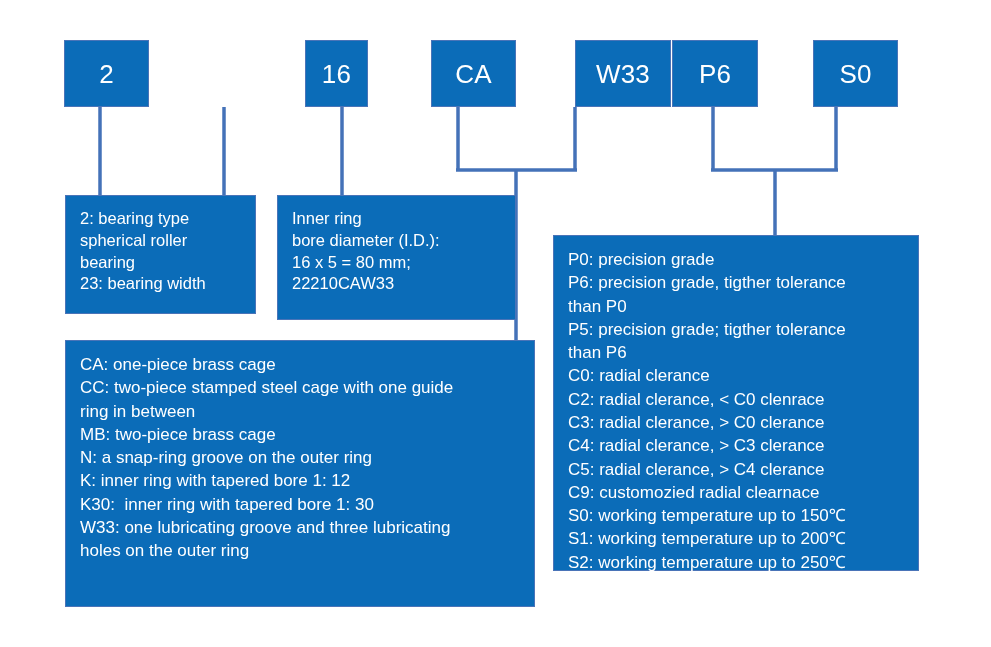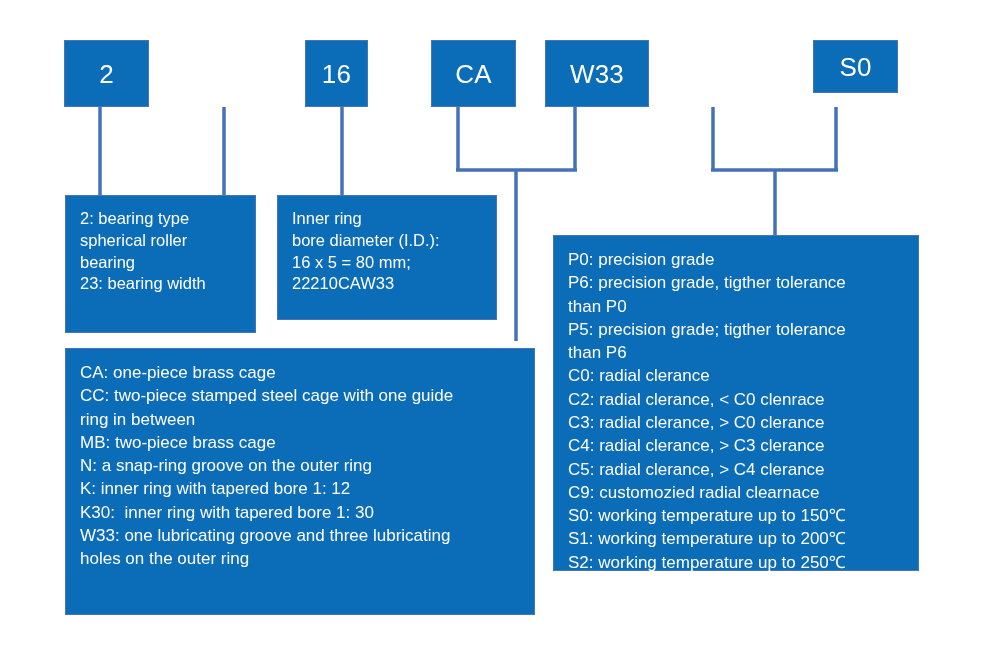--- a/index.html
+++ b/index.html
@@ -44,27 +44,27 @@
   }
   .desc-box.big{
     font-size:17px;
     line-height:1.37;
   }
   
   #box-2    {left:64px; top:40px; width:85px;  height:67px;}
   #box-23   {left:188px;top:40px; width:85px;  height:67px;}
   #box-16   {left:305px;top:40px; width:63px;  height:67px;}
   #box-ca   {left:423px;top:40px; width:85px;  height:67px;margin-left:8px;}
-  #box-w33  {left:545px;top:40px; width:104px;  height:67px;}
+  #box-w33  {left:575px;top:40px; width:96px;  height:67px;}
   #box-p6   {left:672px;top:40px; width:86px;  height:67px;}
-  #box-s0   {left:813px;top:40px; width:85px;  height:53px;text-align:center;}
+  #box-s0   {left:813px;top:40px; width:85px;  height:67px;text-align:center;}
   
-  #box-type     {left:65px; top:195px;width:191px;height:138px;}
-  #box-bore     {left:277px;top:195px;width:220px;height:125px;}
-  #box-cage     {left:65px; top:340px;width:470px;height:267px;margin-top:8px;}
+  #box-type     {left:65px; top:195px;width:191px;height:119px;}
+  #box-bore     {left:277px;top:195px;width:239px;height:125px;}
+  #box-cage     {left:65px; top:340px;width:470px;height:267px;}
   #box-precision{left:553px;top:235px;width:366px;height:336px;}
 </style>
 </head>
 <body>
 
 <div id="canvas">
 
   <svg id="connectors" viewBox="0 0 991 647" width="991" height="647">
     <g stroke="#4472b8" stroke-width="3.5" fill="none">
 
@@ -96,20 +96,23 @@
   </div>
 
   <div class="box code-box" id="box-ca">
     <span>CA</span>
   </div>
 
   <div class="box code-box" id="box-w33">
     <span>W33</span>
   </div>
 
+  <div class="box code-box" id="box-p6">
+    <span>P6</span>
+  </div>
 
   <div class="box code-box" id="box-s0">
     <span>S0</span>
   </div>
 
   <div class="box desc-box" id="box-type">2: bearing type
 spherical roller
 bearing
 23: bearing width</div>
 

